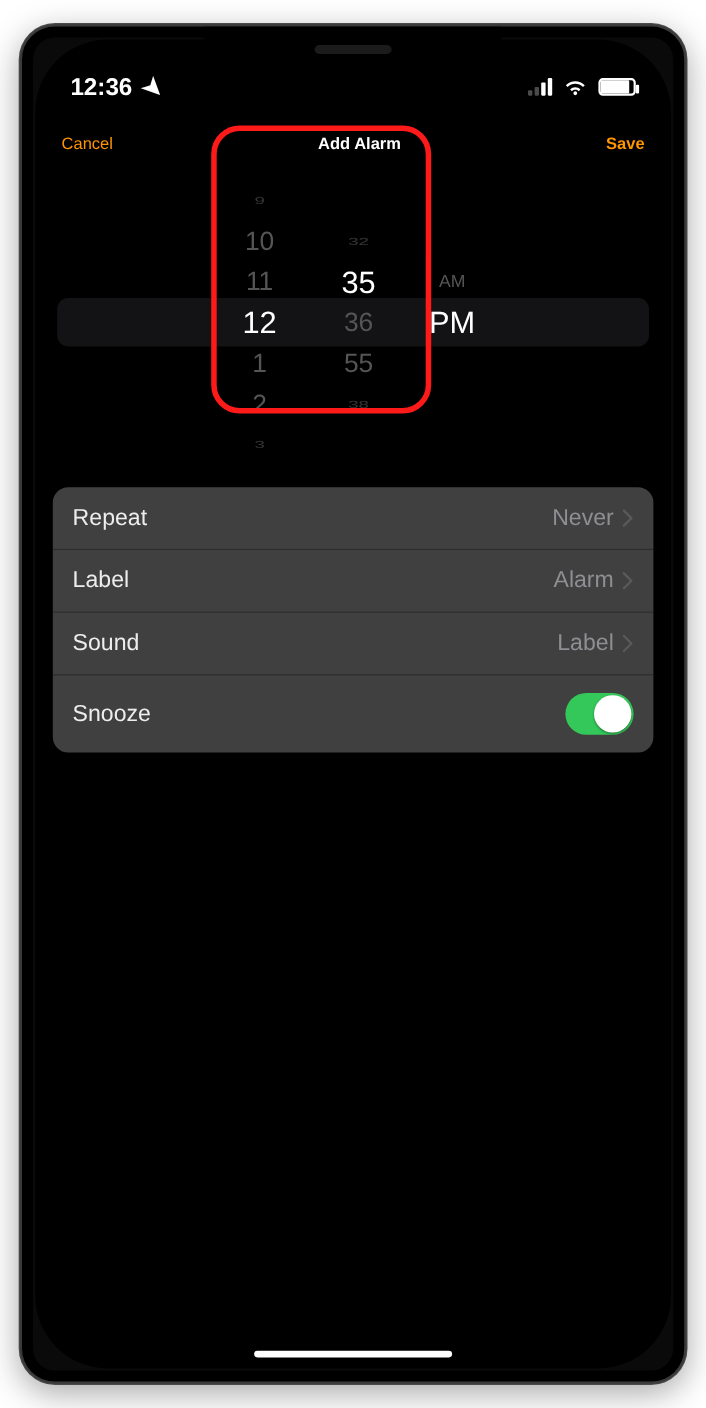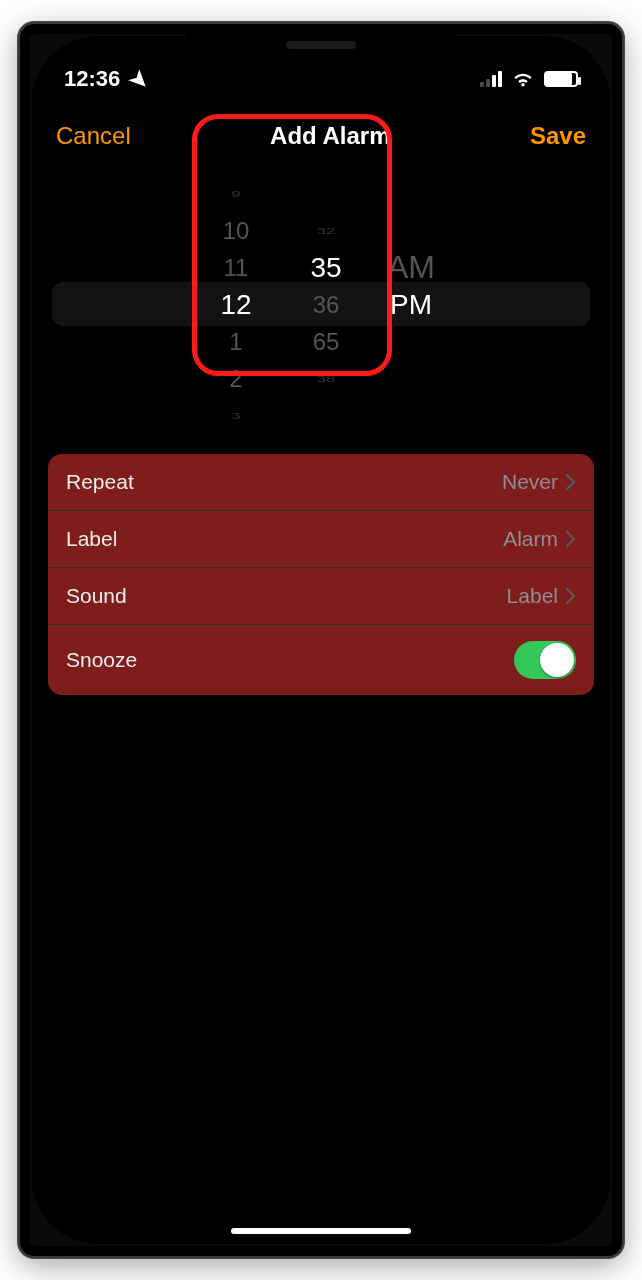--- a/index.html
+++ b/index.html
@@ -11,21 +11,21 @@
     display: flex;
     align-items: center;
     justify-content: center;
   }
 
   
   .phone {
     width: 606px;
     height: 1236px;
     background: #0a0a0a;
-    border-radius: 16px;
+    border-radius: 32px;
     border: 2px solid #3a3a3c;
     box-shadow: inset 0 0 0 10px #000, 0 0 0 1px #4a4a4a, 0 8px 30px rgba(0,0,0,.35);
     position: relative;
     overflow: hidden;
   }
   
   .side-btn { position: absolute; background:#2f2f2f; border-radius:4px; }
   .side-left1 { left:-6px; top:210px; width:6px; height:42px; }
   .side-left2 { left:-6px; top:280px; width:6px; height:78px; }
   .side-left3 { left:-6px; top:380px; width:6px; height:78px; }
@@ -81,21 +81,21 @@
   .wifi svg { display:block;}
   .battery {
     width: 34px; height: 16px; border: 2px solid #fff; border-radius:4px; position:relative;
   }
   .battery::after{ content:""; position:absolute; right:-5px; top:4px; width:3px; height:8px; background:#fff; border-radius:1px;}
   .battery i{ display:block; height:100%; width:88%; background:#fff; border-radius:1px;}
 
   
   .navbar {
     display:flex; align-items:center; justify-content:space-between;
-    padding: 20px 24px; font-size: 24px;
+    padding: 20px 24px; font-size: 15px;
   }
   .nav-btn { color:#ff9500; font-weight:400; }
   .nav-save { font-weight:600; }
   .nav-title { color:#fff; font-weight:600; }
 
   
   .picker-area {
     position: relative;
     height: 260px;
     margin-top: 4px;
@@ -115,33 +115,33 @@
     overflow:hidden;
     display:flex; flex-direction:column; align-items:center; justify-content:center;
   }
   .wheel .item{
     height:37px; line-height:37px; font-size:24px; color:#555; text-align:center; width:100%;
     font-weight:300;
   }
   .wheel .item.sel{ color:#fff; font-size:28px; font-weight:400;}
   .wheel .item.edge{ font-size:17px; color:#353535; transform:scaleY(.55);}
   .wheel-ampm { width:80px;}
-  .wheel-ampm .item{ font-size:32px;}
+  .wheel-ampm .item{ font-size:16px;}
   .wheel-ampm .sel{ font-size:26px; color:#dcdcdc;}
   .wheel-ampm .dim{ color:#555;}
 
   .highlight-box{
     position:absolute; border:5px solid #ff1a1a; border-radius:26px;
     left:160px; top:78px; width:200px; height:262px; z-index:3; pointer-events:none;
   }
 
   
   .settings {
     margin: 20px 16px 0;
-    background: #7f1d1d;
+    background: #404040;
     border-radius: 14px;
     overflow:hidden;
   }
   .row {
     display:flex; align-items:center; justify-content:space-between;
     padding: 16px 18px;
     border-bottom: 1px solid #2c2c2e;
     font-size:21px;
   }
   .row:last-child{ border-bottom:none;}
@@ -214,21 +214,21 @@
           <div class="item">11</div>
           <div class="item sel">12</div>
           <div class="item">1</div>
           <div class="item">2</div>
           <div class="item edge">3</div>
         </div>
         <div class="wheel">
           <div class="item edge">32</div>
           <div class="item sel">35</div>
           <div class="item">36</div>
-          <div class="item">65</div>
+          <div class="item">55</div>
           <div class="item edge">38</div>
         </div>
         <div class="wheel wheel-ampm">
           <div class="item dim">AM</div>
           <div class="item sel">PM</div>
           <div class="item" style="opacity:0">&nbsp;</div>
         </div>
       </div>
     </div>
 

